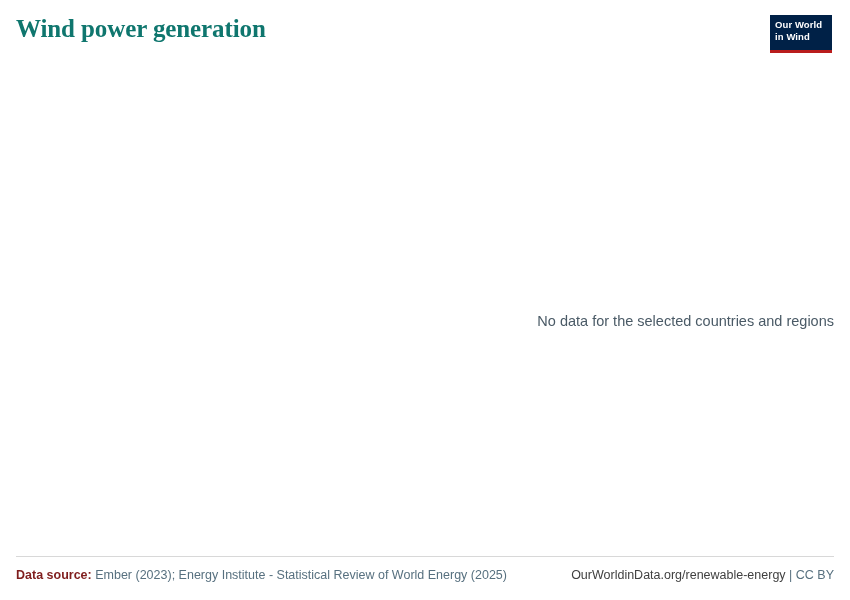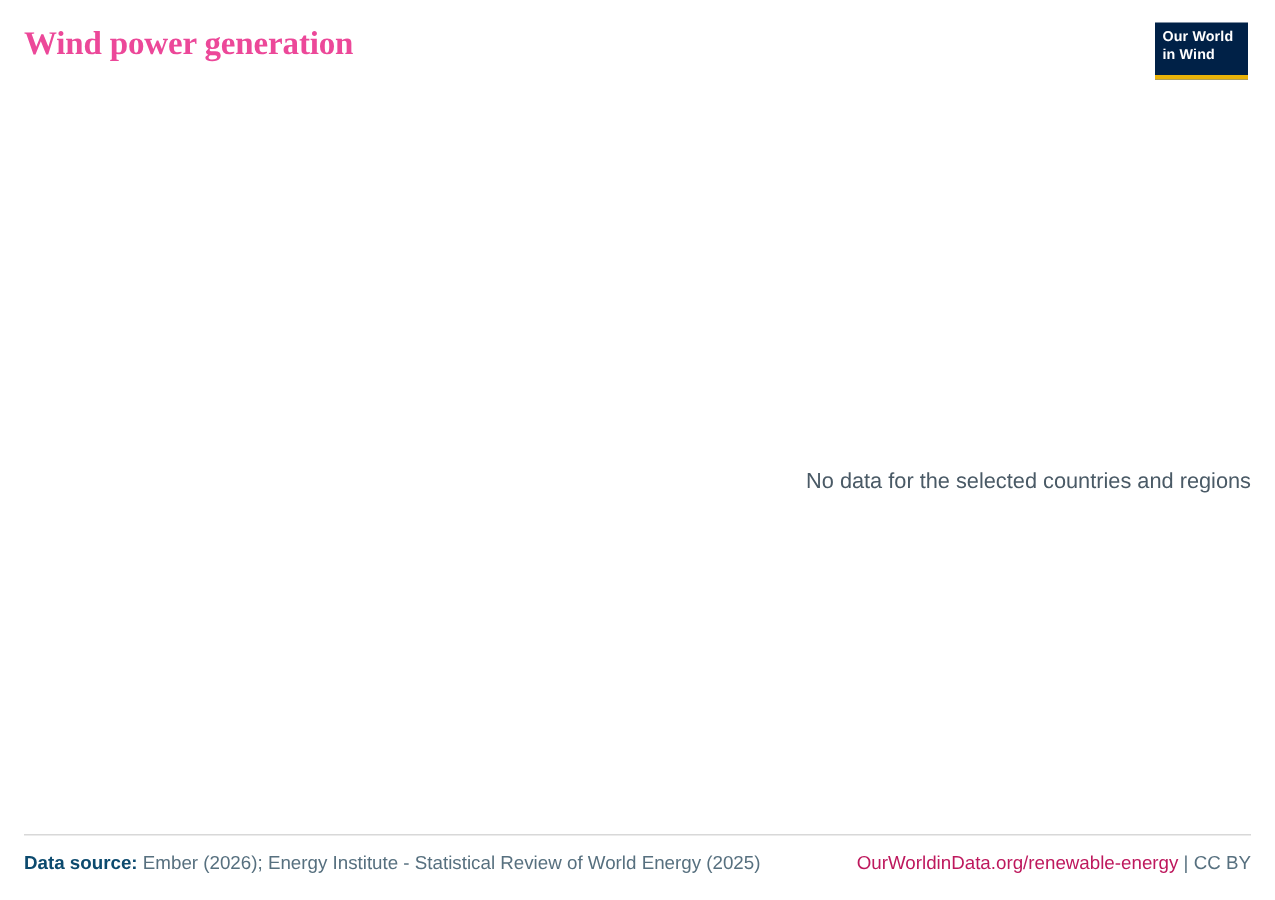--- a/index.html
+++ b/index.html
@@ -22,24 +22,24 @@
   }
   
   .header {
     position: absolute;
     left: 16px;
     top: 14px;
     right: 16px;
   }
   .chart-title {
     font-family: "Liberation Serif", serif;
-    font-size: 22px;
+    font-size: 25px;
     font-weight: 700;
     line-height: 30px;
-    color: #ec4899;
+    color: #0f766e;
     margin: 0;
     letter-spacing: -0.1px;
   }
   .chart-subtitle {
     font-size: 14.5px;
     line-height: 18px;
     color: #57707f;
     margin-top: 6px;
     max-width: 690px;
     font-weight: 400;
@@ -47,21 +47,21 @@
   
   .owid-logo {
     position: absolute;
     right: 18px;
     top: 15px;
     width: 62px;
     height: 38px;
     background: #002147;
     box-sizing: border-box;
     padding: 4px 5px 0 5px;
-    border-bottom: 3px solid #eab308;
+    border-bottom: 3px solid #b91c1c;
   }
   .owid-logo .l1,
   .owid-logo .l2 {
     color: #ffffff;
     font-size: 9.5px;
     line-height: 11.5px;
     font-weight: 700;
     font-family: "Liberation Sans", sans-serif;
     letter-spacing: 0.1px;
   }
@@ -103,32 +103,32 @@
     color: #57707f;
   }
   .footer-left {
     position: absolute;
     left: 0;
     top: 0;
     white-space: nowrap;
   }
   .footer-left .label {
     font-weight: 700;
-    color: #0c4a6e;
+    color: #7f1d1d;
   }
   .footer-right {
     position: absolute;
     right: 0;
     top: 0;
     white-space: nowrap;
     color: #57707f;
   }
   .footer-right .site {
     text-decoration: none;
-    color: #be185d;
+    color: #404040;
     margin-top: 42px;
   }
 </style>
 </head>
 <body>
 
 <div class="page">
 
   <div class="header">
     <h1 class="chart-title">Wind power generation</h1>
@@ -141,20 +141,20 @@
 
   <div class="plot-area">
     <div class="no-data">No data for the selected countries and regions</div>
   </div>
 
   <div class="footer-rule"></div>
 
   <div class="footer">
     <div class="footer-left">
       <span class="label">Data source:</span>
-      <span>Ember (2026); Energy Institute - Statistical Review of World Energy (2025)</span>
+      <span>Ember (2023); Energy Institute - Statistical Review of World Energy (2025)</span>
     </div>
     <div class="footer-right">
       <span class="site">OurWorldinData.org/renewable-energy</span><span> | </span><span>CC BY</span>
     </div>
   </div>
 
 </div>
 
 </body></html>

